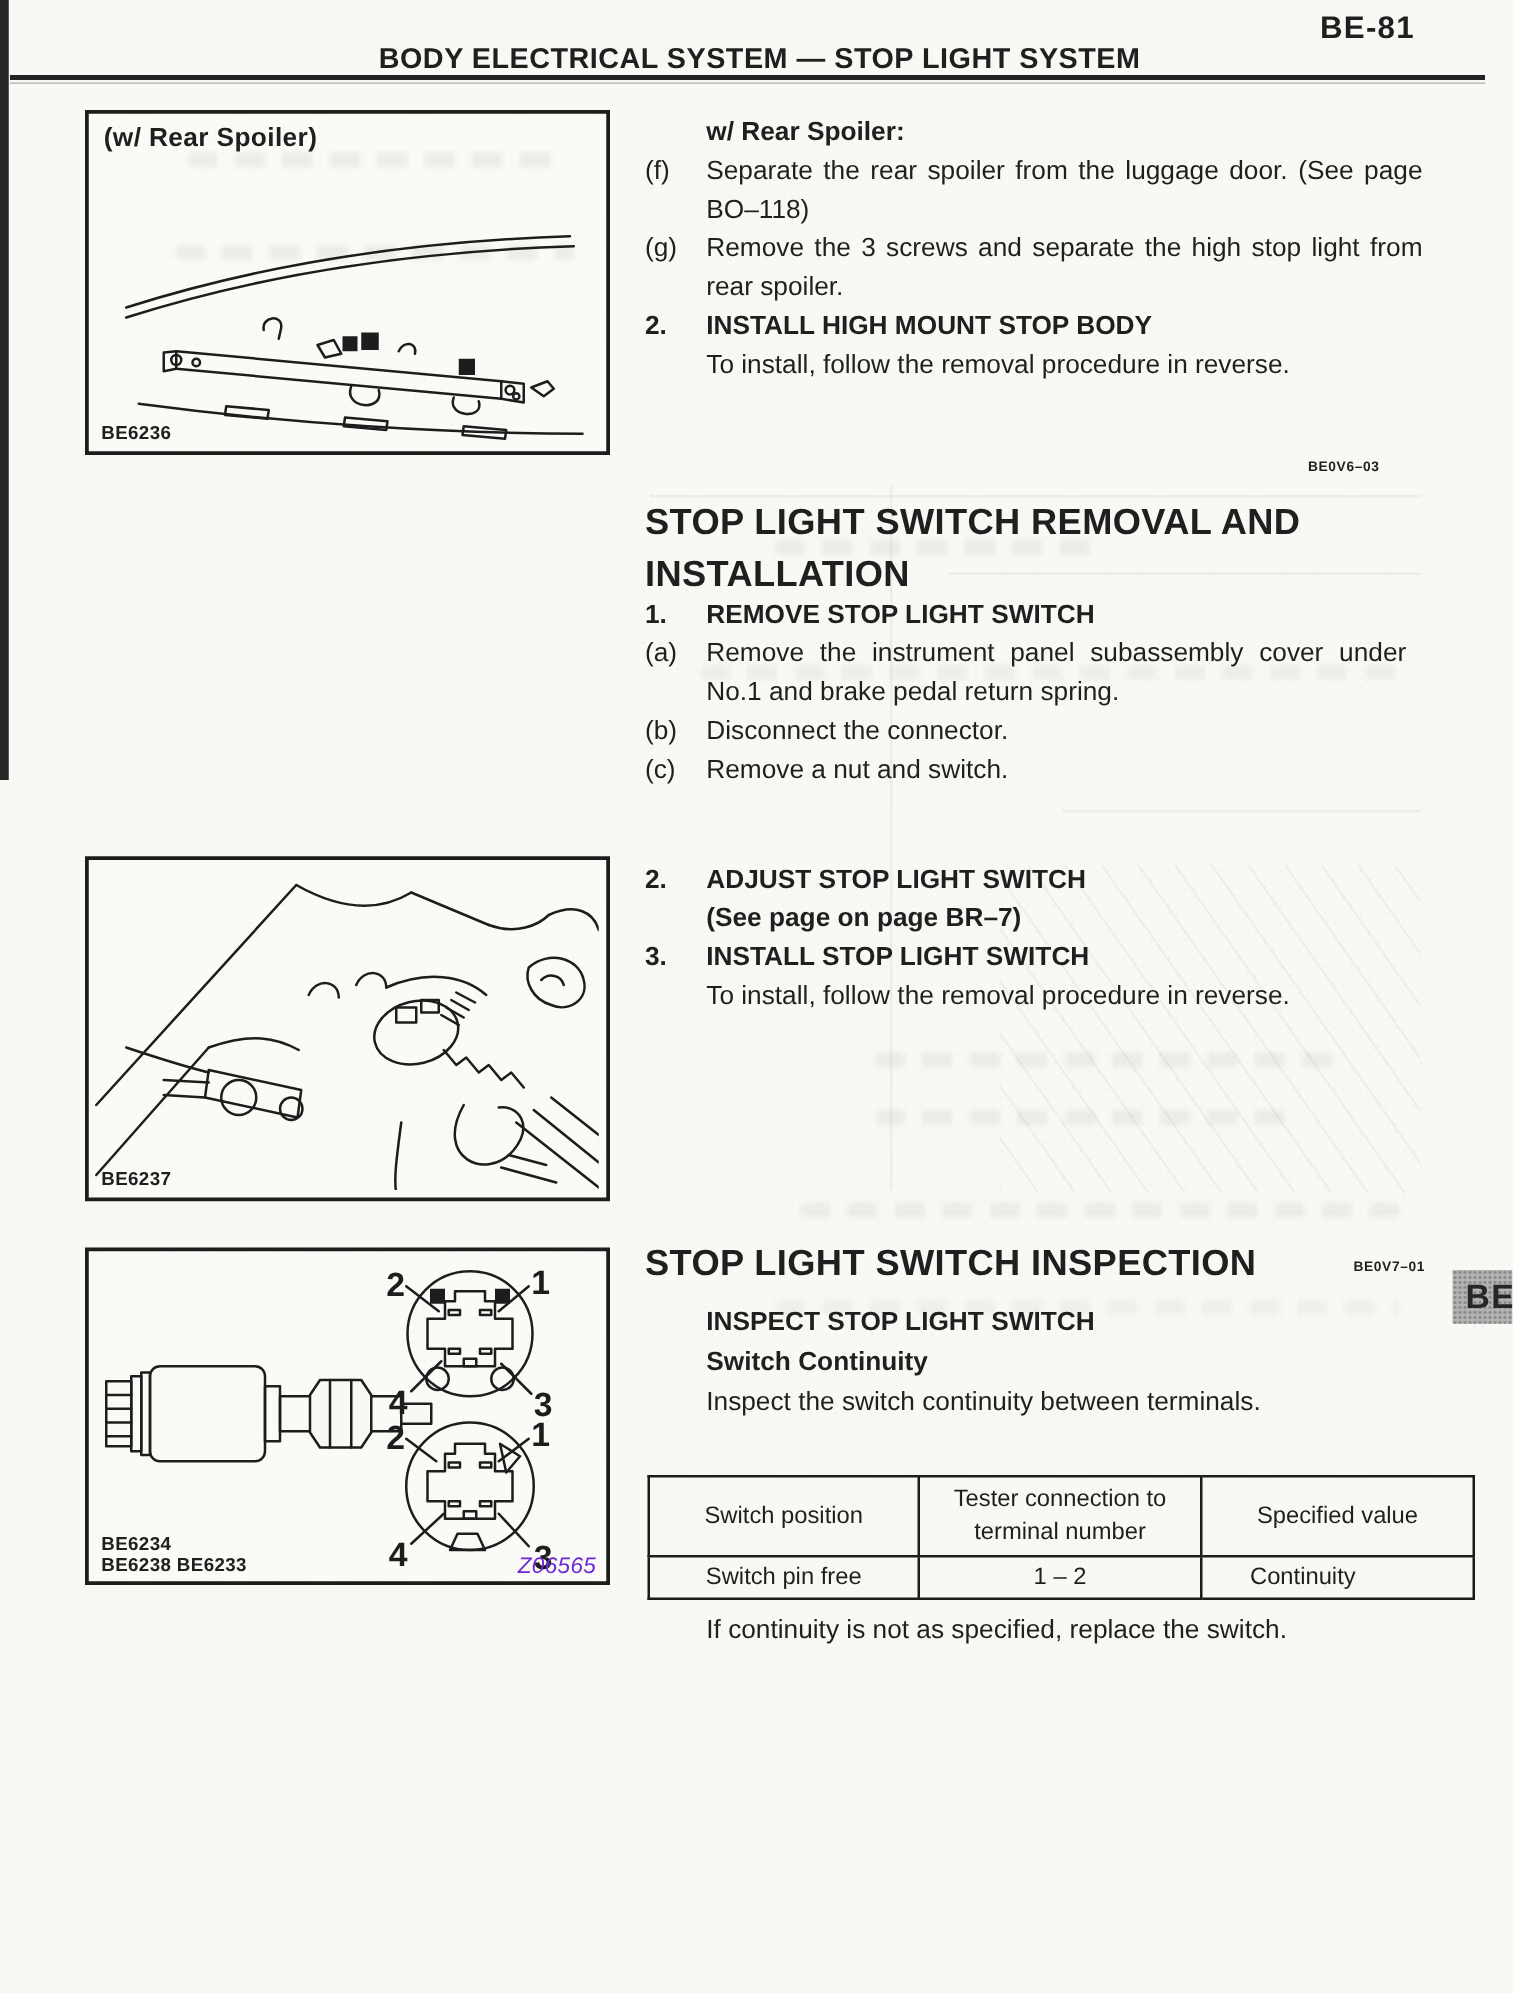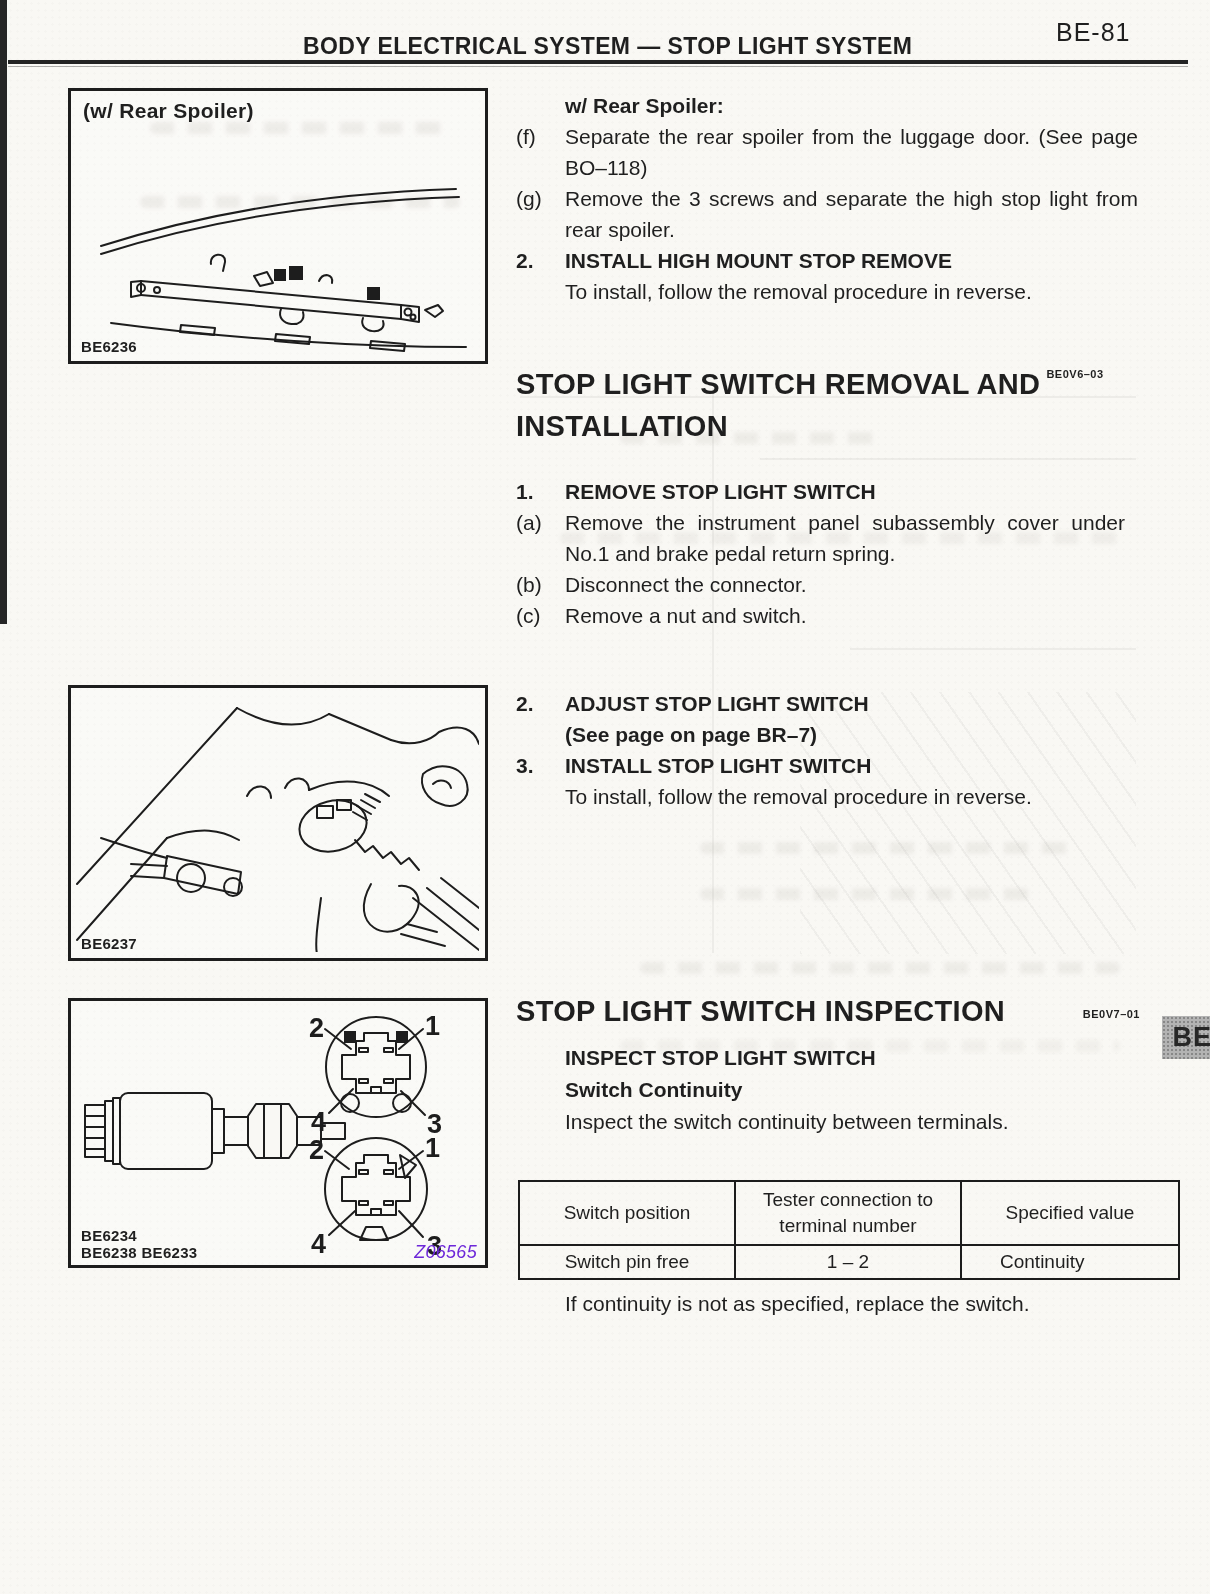--- a/index.html
+++ b/index.html
@@ -9,21 +9,21 @@
     background-image:radial-gradient(rgba(60,55,45,0.02) 1px, transparent 1.4px);
     background-size:7px 7px;
     font-family:"Liberation Sans", sans-serif;
     color:#1f1f1f;
     -webkit-font-smoothing:antialiased;
   }
   .abs{position:absolute;}
   .b{font-weight:bold;}
 
   
-  .page-num{top:18px;left:1056px;font-size:25px;font-weight:normal;letter-spacing:1px;}
+  .page-num{top:8px;left:1056px;font-size:25px;font-weight:bold;letter-spacing:1px;}
   .hdr-title{top:33px;left:303px;font-size:23px;font-weight:bold;letter-spacing:.4px;}
   .hdr-rule{top:60px;left:8px;width:1180px;height:4px;background:#232323;}
   .hdr-rule2{top:66px;left:8px;width:1180px;height:1px;background:rgba(35,35,35,.35);}
 
   
   .edge-bar{top:0;left:0;width:7px;height:624px;background:#262626;}
 
   
   .figbox{border:3px solid #1d1d1d;background:rgba(255,255,255,.25);}
   .fig1{top:88px;left:68px;width:414px;height:270px;}
@@ -131,29 +131,29 @@
   <div class="step just">
     <span class="lbl">(f)</span>
     <span>Separate the rear spoiler from the luggage door. (See page BO–118)</span>
   </div>
   <div class="step just">
     <span class="lbl">(g)</span>
     <span>Remove the 3 screws and separate the high stop light from rear spoiler.</span>
   </div>
   <div class="step b">
     <span class="lbl">2.</span>
-    <span>INSTALL HIGH MOUNT STOP REMOVE</span>
+    <span>INSTALL HIGH MOUNT STOP BODY</span>
   </div>
   <div class="step">
     <span>To install, follow the removal procedure in reverse.</span>
   </div>
 </div>
 
 <div class="abs sec-code" style="top:368px;text-align:center;">BE0V6–03</div>
-<div class="abs sec-title" style="top:363px;">
+<div class="abs sec-title" style="top:397px;">
   <span>STOP LIGHT SWITCH REMOVAL AND</span><br>
   <span>INSTALLATION</span>
 </div>
 
 <div class="abs col" style="top:476px;">
   <div class="step b">
     <span class="lbl">1.</span>
     <span>REMOVE STOP LIGHT SWITCH</span>
   </div>
   <div class="step just">

